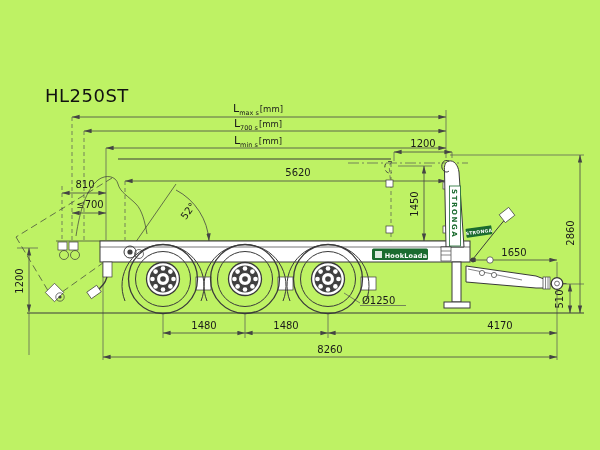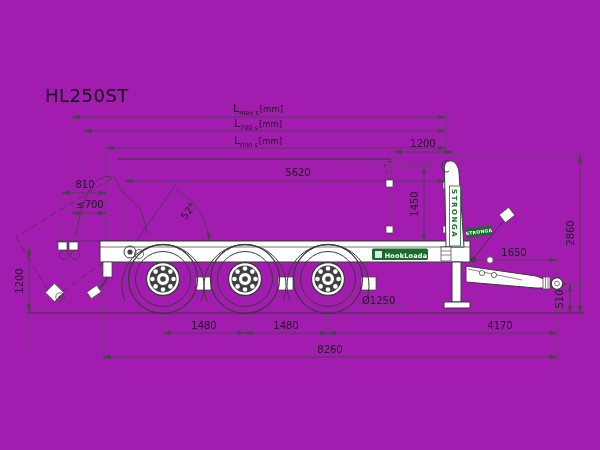--- a/index.html
+++ b/index.html
@@ -1,16 +1,16 @@
 <!DOCTYPE html>
 <html><head>
 <meta charset="utf-8">
 <style>
   html,body{margin:0;padding:0;background:#fff;}
-  .page{width:600px;height:450px;background:#a21caf;position:relative;overflow:hidden;
+  .page{width:600px;height:450px;background:#bef264;position:relative;overflow:hidden;
         font-family:"DejaVu Sans",sans-serif;}
   svg{display:block;}
   .ln{stroke:#3a3a3a;fill:none;stroke-width:1;}
   .thick{stroke-width:1.3;}
   .thin{stroke-width:.7;}
   .dim{stroke:#444;fill:none;stroke-width:.8;}
   .ext{stroke:#555;fill:none;stroke-width:.7;}
   .dash{stroke-dasharray:7 4;}
   .dashs{stroke-dasharray:4 3;}
   .dadot{stroke-dasharray:11 3 2 3;}

